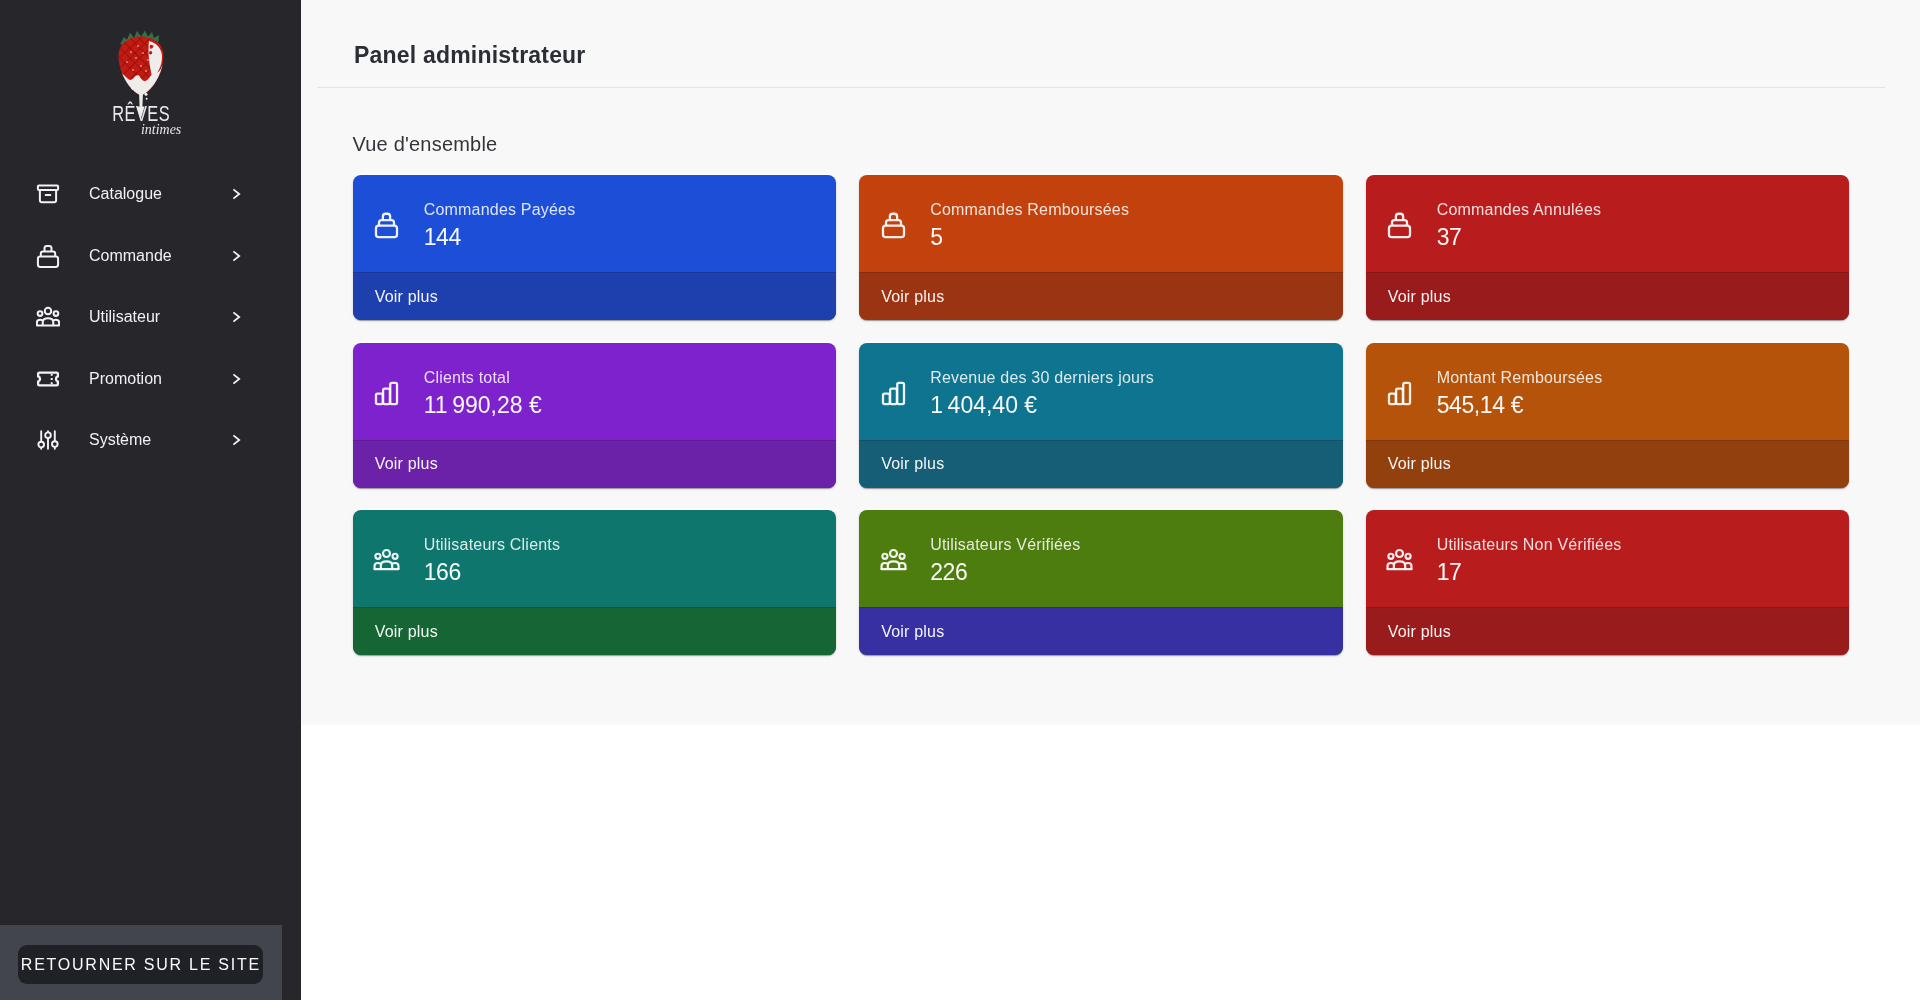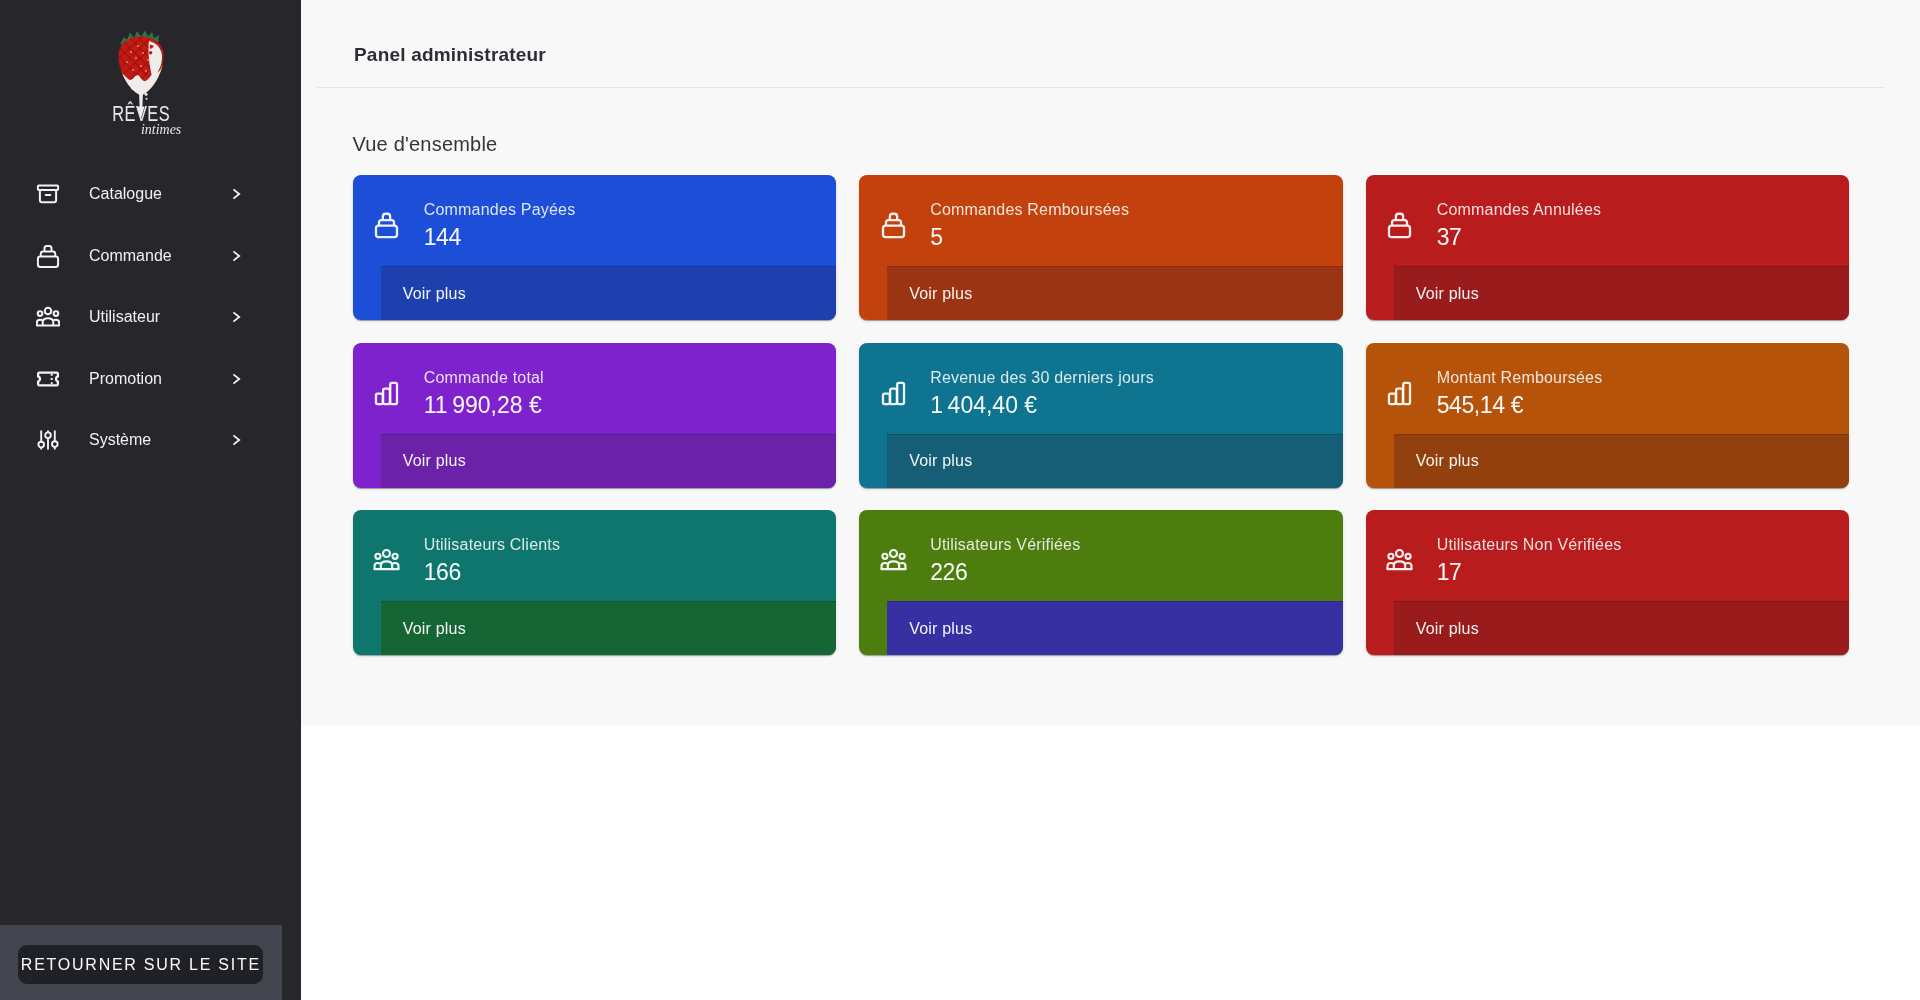--- a/index.html
+++ b/index.html
@@ -1,30 +1,30 @@
 <!DOCTYPE html>
 <html><head>
 <meta charset="utf-8">
 <style>
   * { margin:0; padding:0; box-sizing:border-box; }
   html,body { width:1920px; height:1000px; background:#ffffff; font-family:"Liberation Sans", sans-serif; position:relative; overflow:hidden; }
   .mainbg { position:absolute; left:282px; top:0; width:1638px; height:725px; background:#f8f8f8; }
-  .h1 { position:absolute; left:354px; top:42.5px; font-size:19px; font-weight:bold; color:#2b2e34; line-height:24px; letter-spacing:0.2px; }
+  .h1 { position:absolute; left:354px; top:42.5px; font-size:23px; font-weight:bold; color:#2b2e34; line-height:24px; letter-spacing:0.2px; }
   .divider { position:absolute; left:316.7px; top:87px; width:1568px; height:1px; background:#e4e4e6; }
   .h2 { position:absolute; left:352.5px; top:130px; font-size:20px; color:#33353a; line-height:28px; letter-spacing:0.2px; }
 
   .card { position:absolute; width:483.5px; height:145.2px; border-radius:8px; overflow:hidden;
           box-shadow:0 -1.5px 0 0 rgba(255,255,255,.7), 0 2px 1px -1px rgba(0,0,0,.2), 0 1px 1px 0 rgba(0,0,0,.14), 0 1px 3px 0 rgba(0,0,0,.12); }
   .cbody { position:absolute; left:0; right:0; top:0; height:100px; display:flex; align-items:center; }
   .cicon { margin-left:19.5px; width:29px; height:30px; flex:0 0 29px; }
   .ctxt { margin-left:22.5px; }
   .ctitle { font-size:16px; line-height:20px; color:rgba(255,255,255,.85); letter-spacing:0.2px; margin-bottom:4px; }
   .cvalue { font-size:23px; line-height:26px; color:rgba(255,255,255,.97); letter-spacing:-0.4px; }
-  .cfoot { position:absolute; left:0; right:0; bottom:0; height:54px; border-top:1px solid rgba(0,0,0,.13);
-           display:flex; align-items:center; padding-left:22px; font-size:16px; color:rgba(255,255,255,.95); letter-spacing:0.2px;margin-left:28px; }
+  .cfoot { position:absolute; left:0; right:0; bottom:0; height:48px; border-top:1px solid rgba(0,0,0,.13);
+           display:flex; align-items:center; padding-left:22px; font-size:16px; color:rgba(255,255,255,.95); letter-spacing:0.2px; }
 
   
   .c1 { left:352.7px; } .c2 { left:859.2px; } .c3 { left:1365.7px; }
   .r1 { top:175.3px; } .r2 { top:342.7px; } .r3 { top:510.1px; }
 
   
   .sidebar { position:absolute; left:0; top:0; width:301px; height:1000px; background:#27272b; }
   .navitem { position:absolute; left:0; width:282px; height:56px; }
   .navitem svg.ic { position:absolute; left:36px; top:50%; margin-top:-12px; }
   .navitem .lbl { position:absolute; left:89px; top:50%; margin-top:-10px; font-size:16px; line-height:20px; color:#f1f0f2; }
@@ -84,21 +84,21 @@
 </div>
 
 <div class="card c1 r2" style="background:#7e22ce">
   <div class="cbody">
       <svg class="cicon" viewBox="0 0 24 24" fill="none" stroke="rgba(255,255,255,.92)" stroke-width="1.9">
         <rect x="3.3" y="12.6" width="5.6" height="8.6" rx="1.3"></rect>
         <rect x="9.2" y="8.4" width="5.6" height="12.8" rx="1.3"></rect>
         <rect x="15.1" y="3.6" width="5.6" height="17.6" rx="1.3"></rect>
       </svg>
     <div class="ctxt">
-        <div class="ctitle">Commande total</div>
+        <div class="ctitle">Clients total</div>
         <div class="cvalue">11 990,28 €</div>
       </div>
     </div>
   <div class="cfoot" style="background:#6b21a8">Voir plus</div>
 </div>
 <div class="card c2 r2" style="background:#0e7490">
   <div class="cbody">
       <svg class="cicon" viewBox="0 0 24 24" fill="none" stroke="rgba(255,255,255,.92)" stroke-width="1.9">
         <rect x="3.3" y="12.6" width="5.6" height="8.6" rx="1.3"></rect>
         <rect x="9.2" y="8.4" width="5.6" height="12.8" rx="1.3"></rect>

